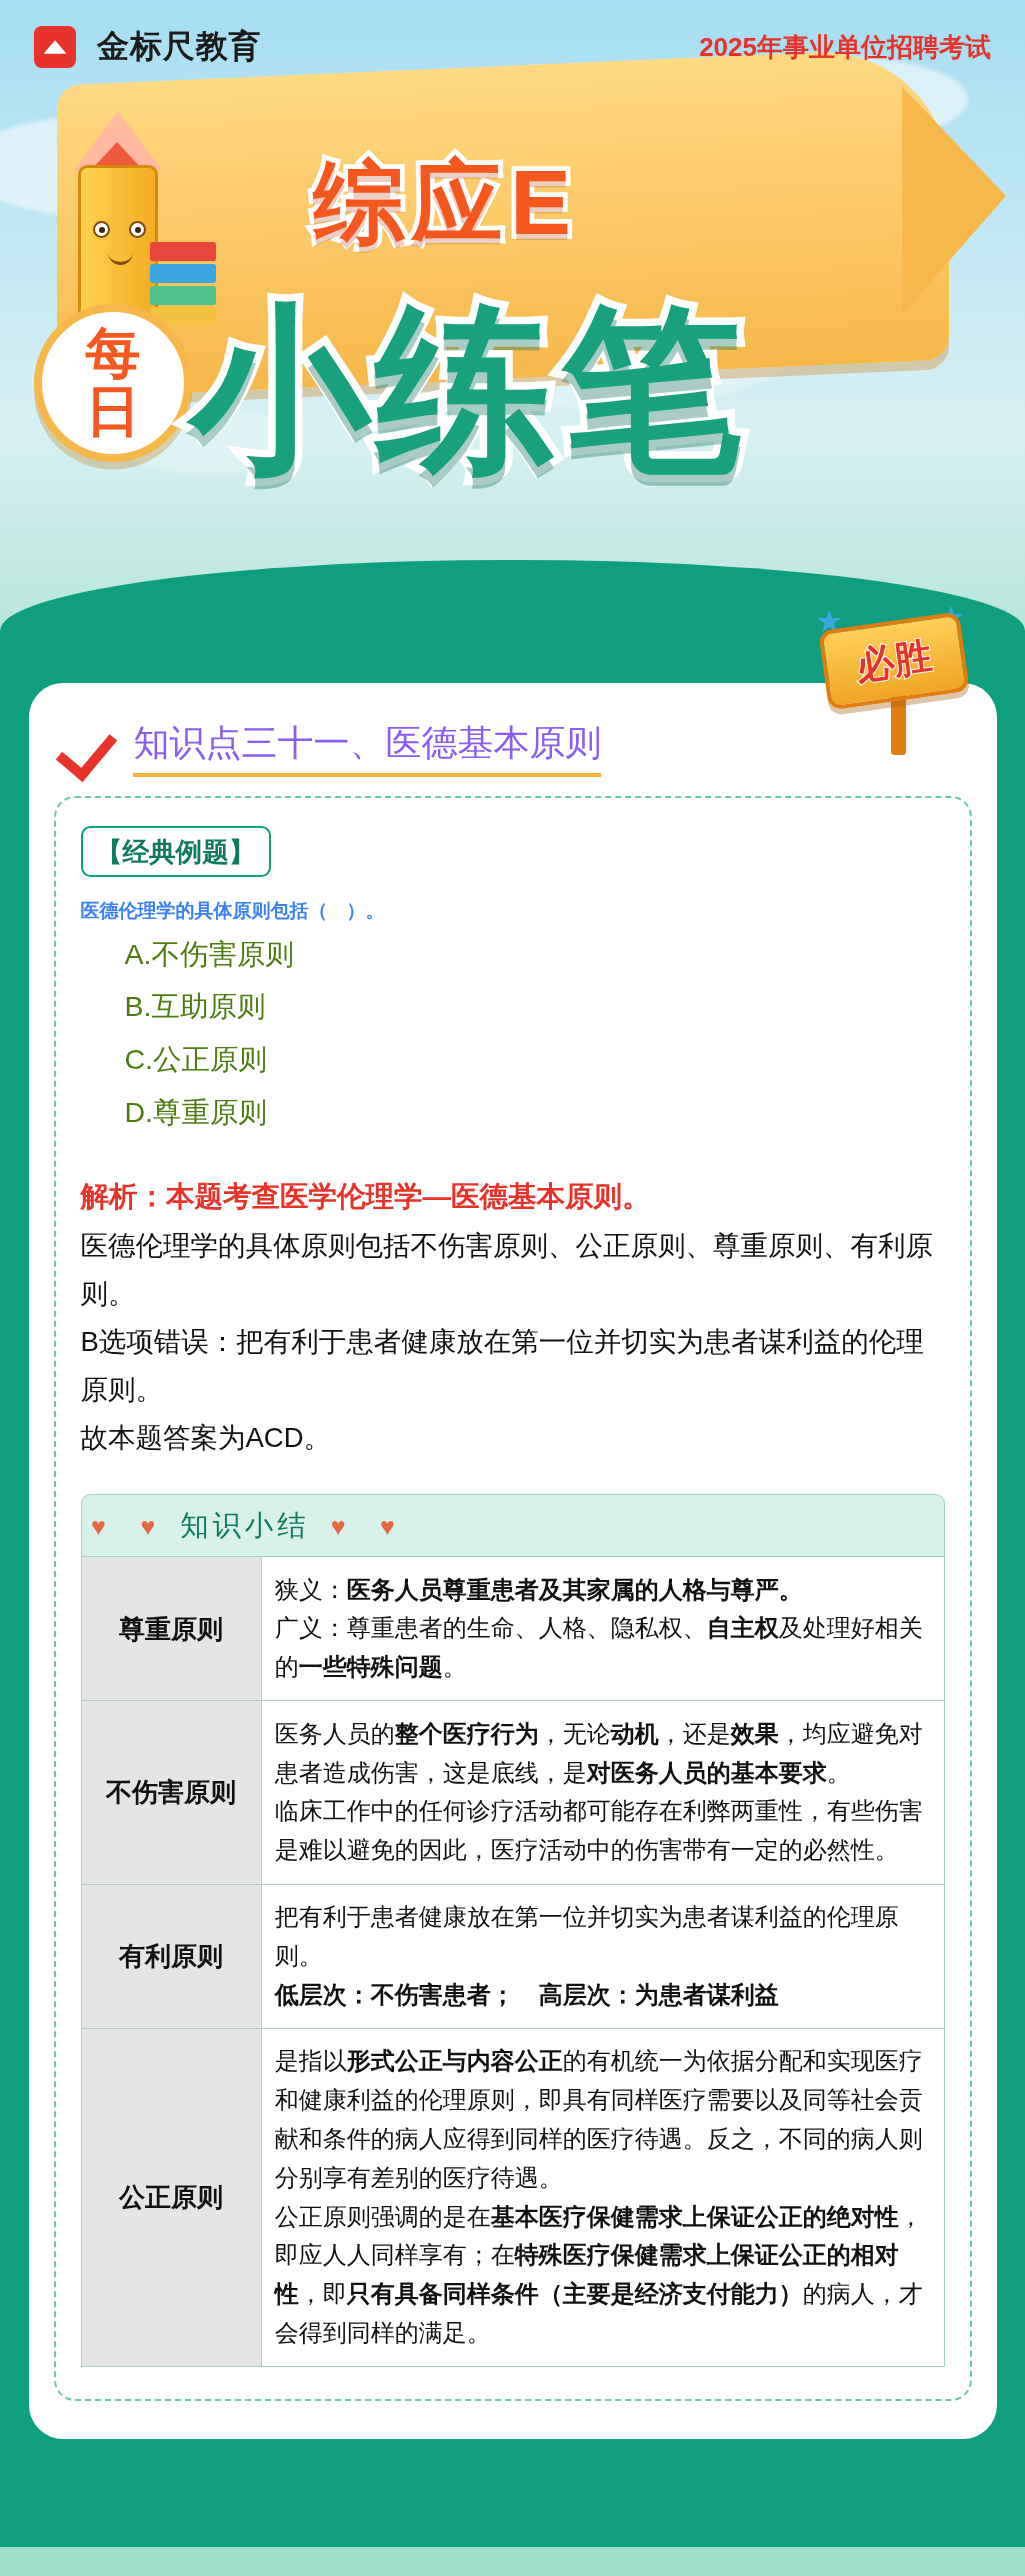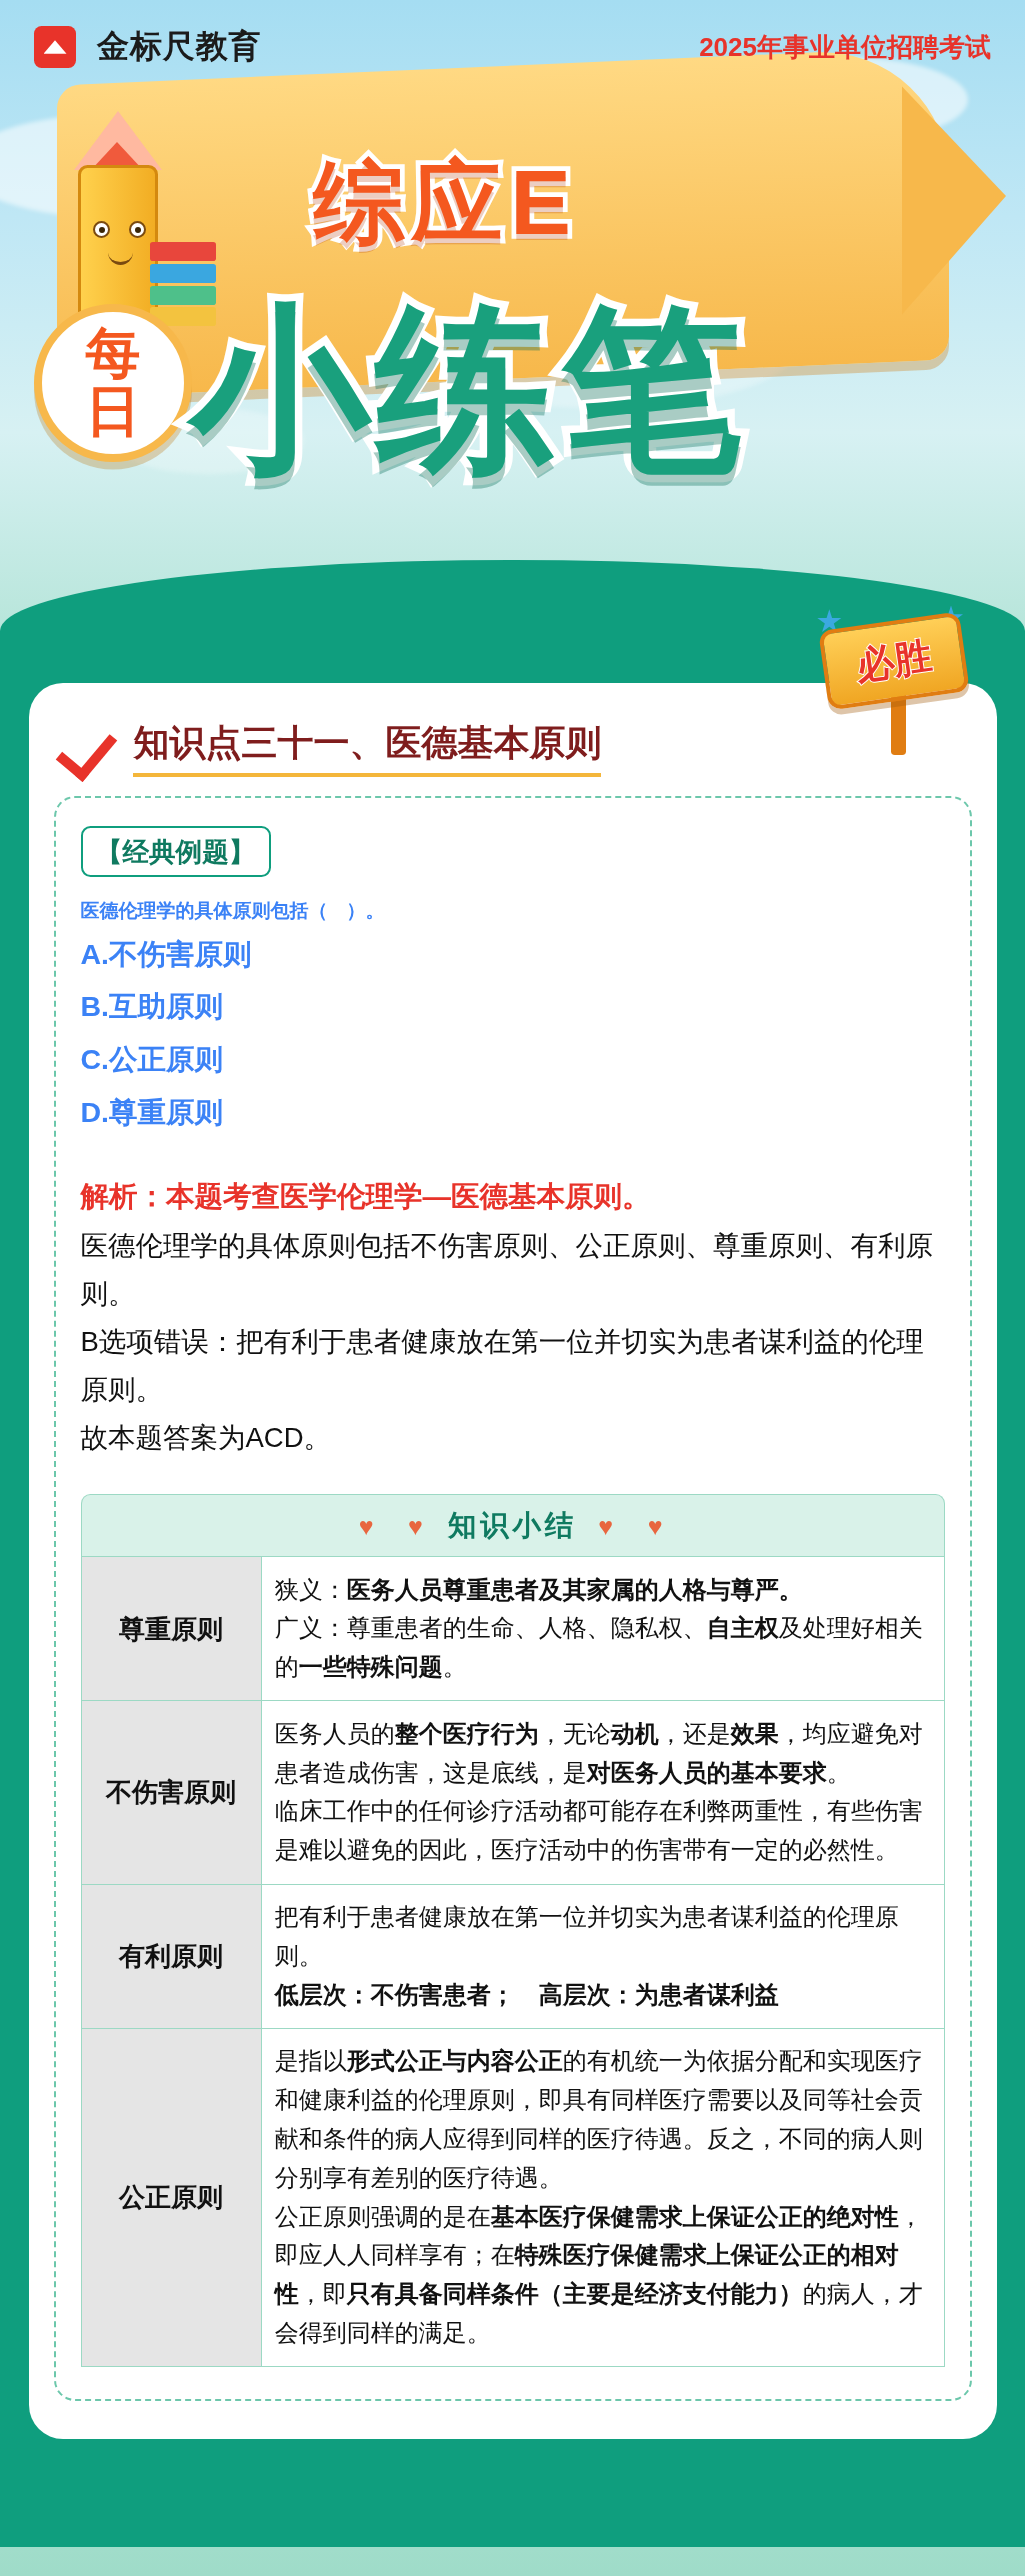--- a/index.html
+++ b/index.html
@@ -179,21 +179,21 @@
     width: 61px; height: 61px; flex: 0 0 auto; position: relative;
   }
   .check:after{
     content:""; position:absolute; left: 9.5px; top: 5.7px;
     width: 25px; height: 44px;
     border-right: 10.4px solid #e8332a;
     border-bottom: 10.4px solid #e8332a;
     transform: rotate(40deg);
   }
   .kp-title {
-    font-size: 36px; font-weight: 700; color: #7f1d1d;
+    font-size: 36px; font-weight: 400; color: #8b5cf6;
     border-bottom: 4.7px solid #f4b63a;
     padding-bottom: 5.7px;
   }
   .ribbon {
     position: absolute; right: 32px; top: -68px;
     width: 142px; height: 142px;
   }
   .ribbon .plate{
     position:absolute; left: 0; top: 5.7px;
     width: 142px; height: 80px;
@@ -230,41 +230,40 @@
     border-radius: 9.5px;
     color: #0f7a60;
     font-size: 26.6px; font-weight: 800;
     padding: 5.7px 13.3px;
     margin-bottom: 17px;
   }
   .q-stem {
     font-size: 19px; color: #3b82f6; line-height: 1.75; font-weight: 700;
   }
   .opt {
-    font-size: 28.5px; color: #3b82f6; line-height: 1.85; font-weight: 700;
+    font-size: 28.5px; color: #4d7c0f; line-height: 1.85; font-weight: 400; margin-left: 44px;
   }
   .gap { height: 32px; }
   .ans {
     font-size: 28.5px; color: #e8332a; font-weight: 800; line-height: 1.8;
   }
   .expl {
     font-size: 27.5px; color: #111; line-height: 1.75;
   }
 
   
   .sumwrap { margin-top: 32px; }
   .sum-head {
     background: #d9f2e9;
     border: 1.9px solid #9cd9c4;
     border-bottom: none;
     border-radius: 9.5px 9.5px 0 0;
-    text-align: center;
     padding: 11.4px 0;
     color: #0f7a60;
-    font-size: 28.5px; font-weight: 700;
+    font-size: 28.5px; font-weight: 400;
     letter-spacing: 3.8px;
   }
   .sum-head .hrt { color: #e8663f; margin: 0 9.5px; font-size: 25px; }
   table.sum {
     width: 100%;
     border-collapse: collapse;
     font-size: 24px;
     color: #111;
   }
   table.sum td {

